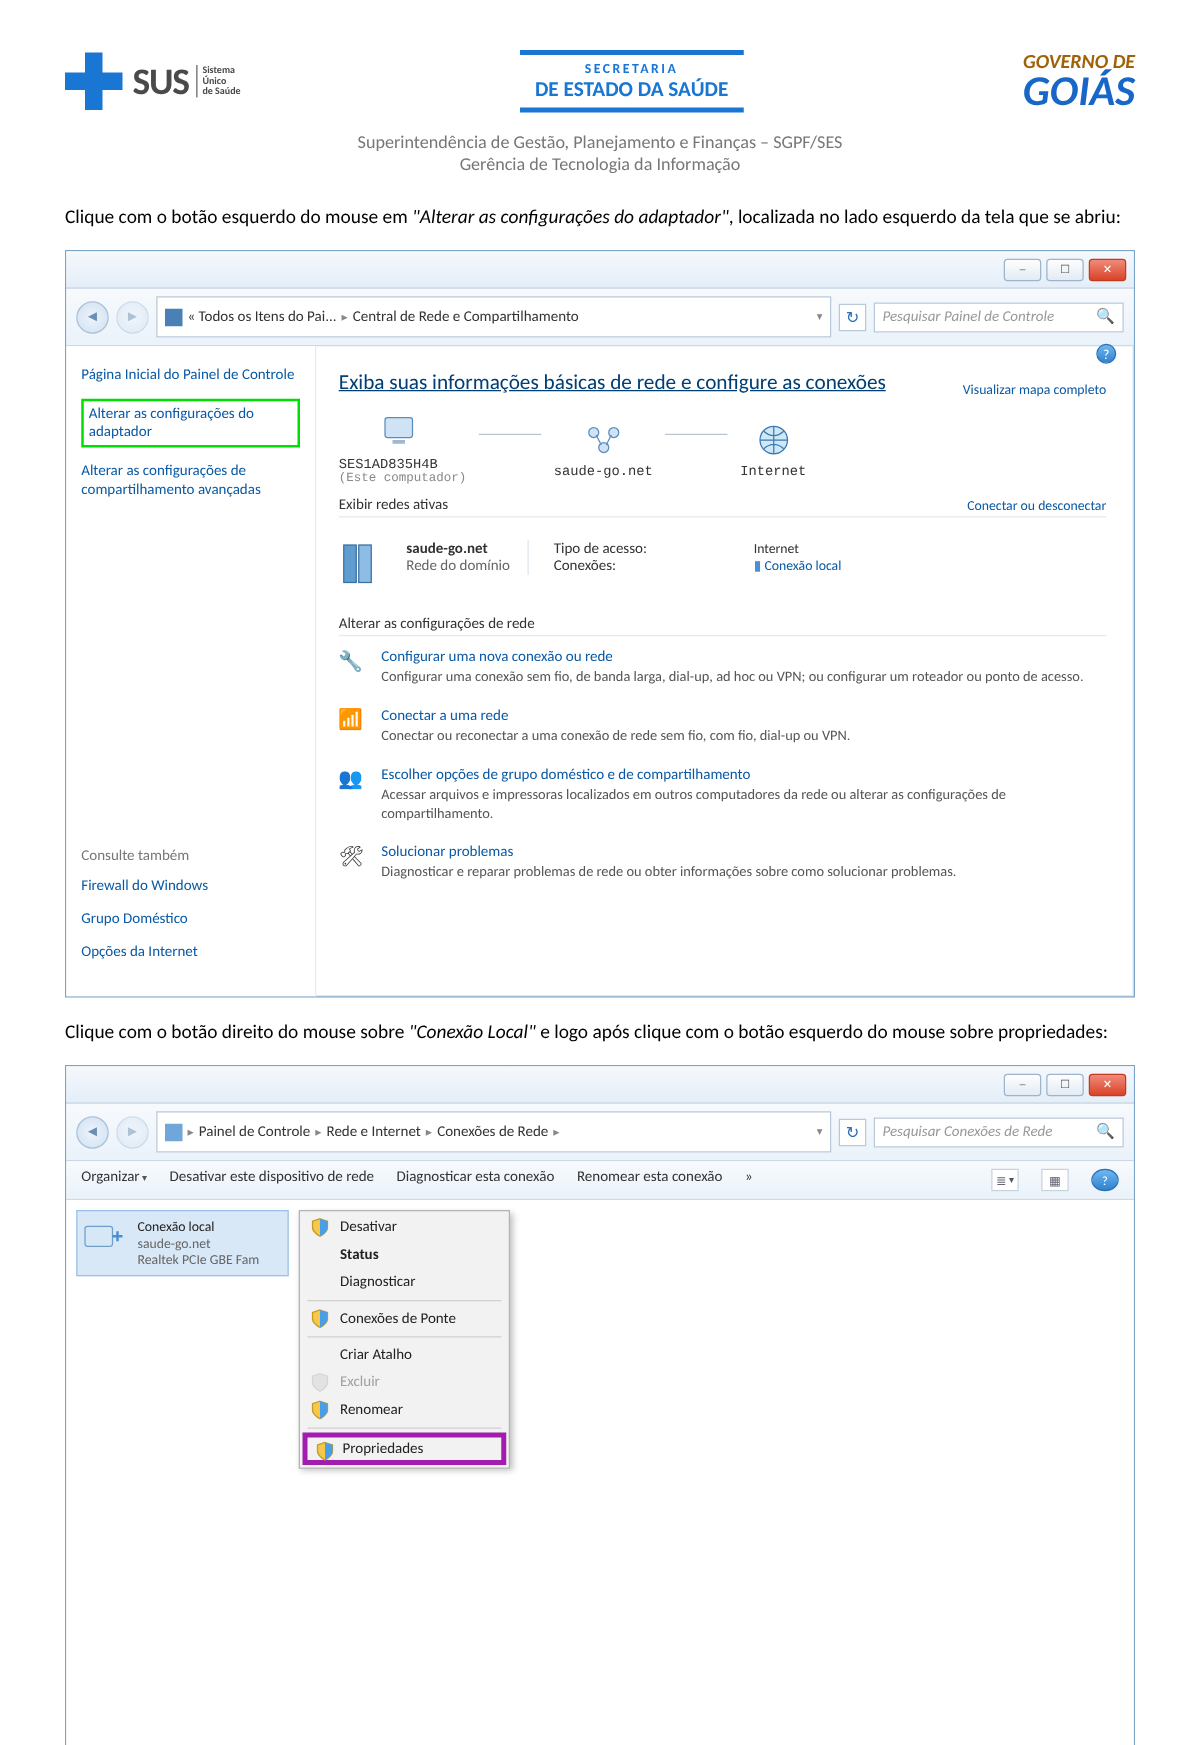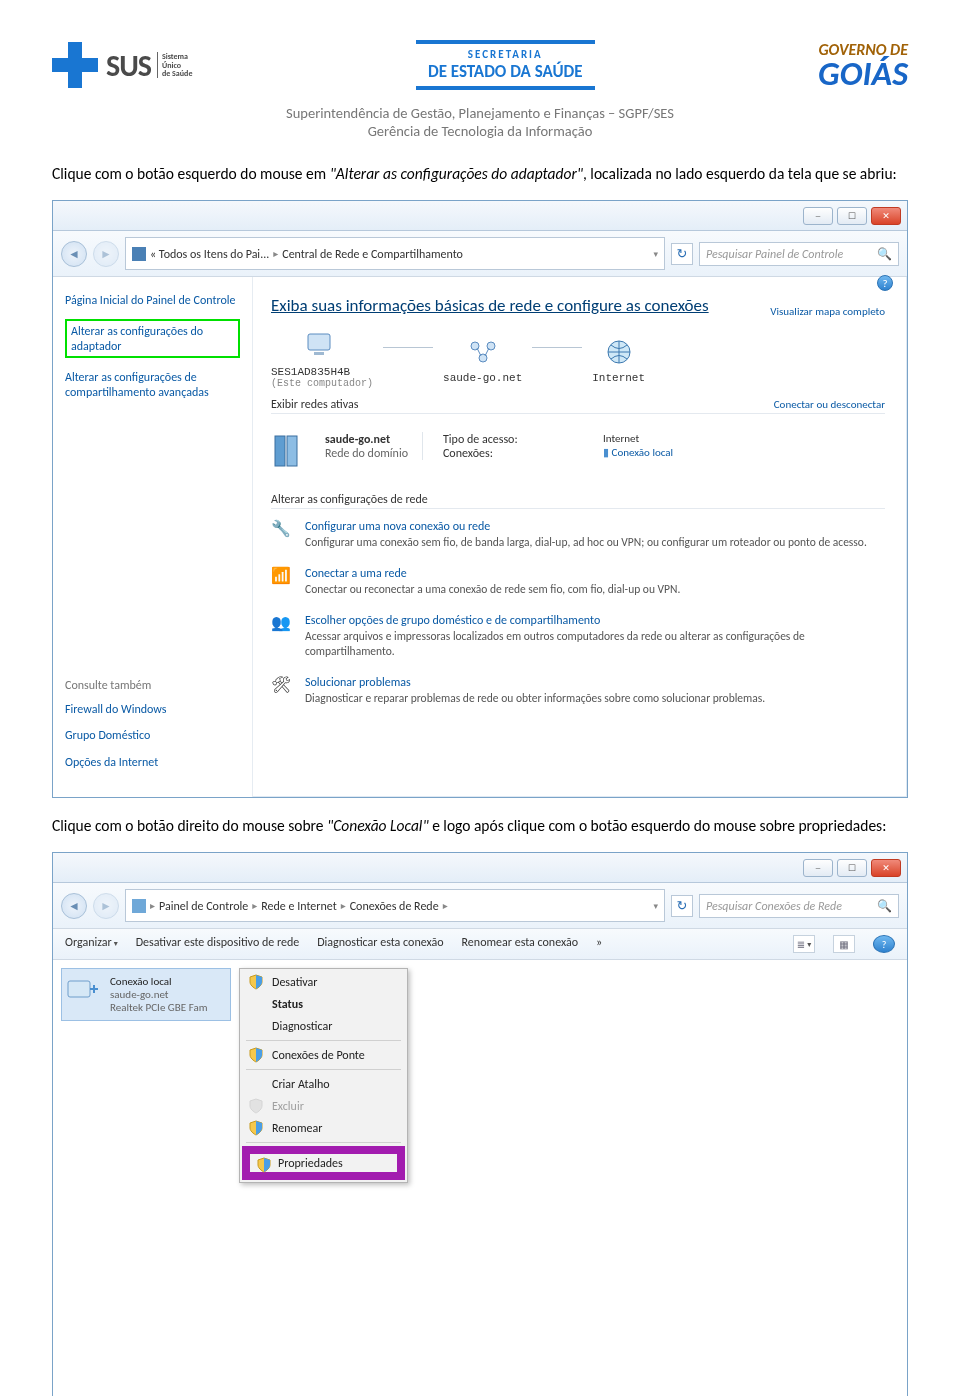--- a/index.html
+++ b/index.html
@@ -90,21 +90,21 @@
   .conn .row{ display:flex; gap:8px;}
   .conn .cic{ width:36px; height:34px; }
   .conn .nm{ font-weight:500; color:#222;}
   .conn .sub{ color:#666;}
 
   .ctxmenu{ position:absolute; left:186px; top:8px; background:#f2f2f2; border:1px solid #b4b4b4; width:169px; font-size:12px; box-shadow:2px 2px 5px rgba(0,0,0,.25); padding:2px;}
   .ctxmenu .mi{ padding:4px 10px 4px 30px; position:relative; color:#222;}
   .ctxmenu .mi.dis{ color:#a0a0a0;}
   .ctxmenu .sep{ height:1px; background:#d0d0d0; margin:3px 4px;}
   .ctxmenu .shield{ position:absolute; left:6px; top:3px; width:16px; height:16px;}
-  .ctxmenu .mi.hl2{ border:8px solid #a21caf; padding:2px 8px 2px 28px;}
+  .ctxmenu .mi.hl2{ border:4px solid #a21caf; padding:2px 8px 2px 28px;}
 
   .smallshield svg{width:16px;height:16px;}
 </style>
 </head>
 <body>
 
 <div class="page">
 
   <div class="logos">
     <div class="logo-sus">

